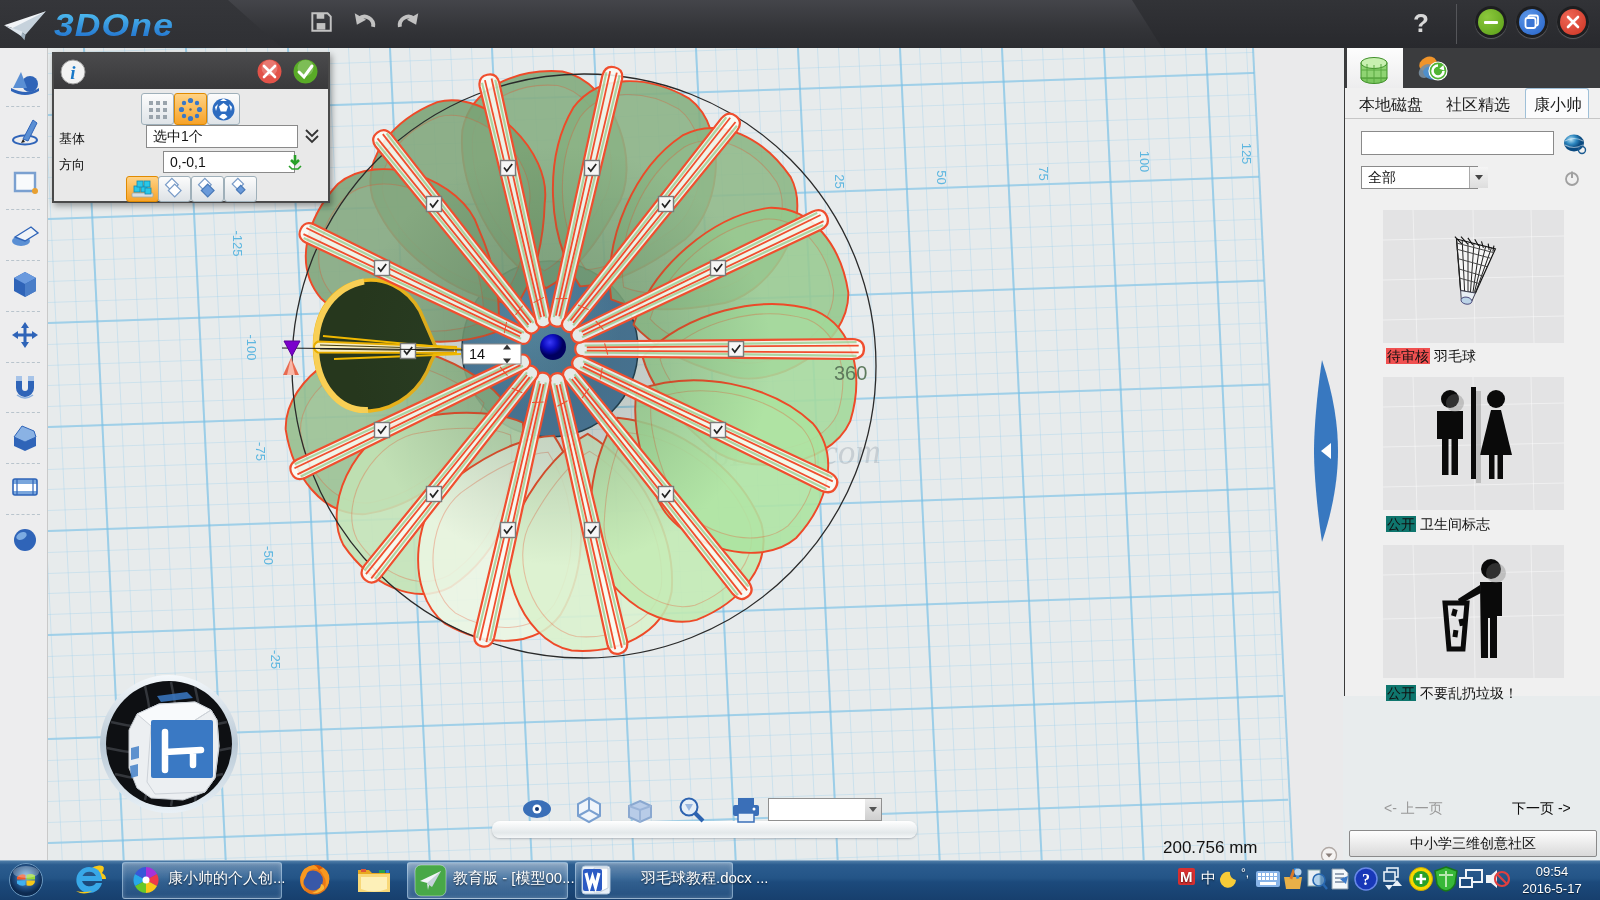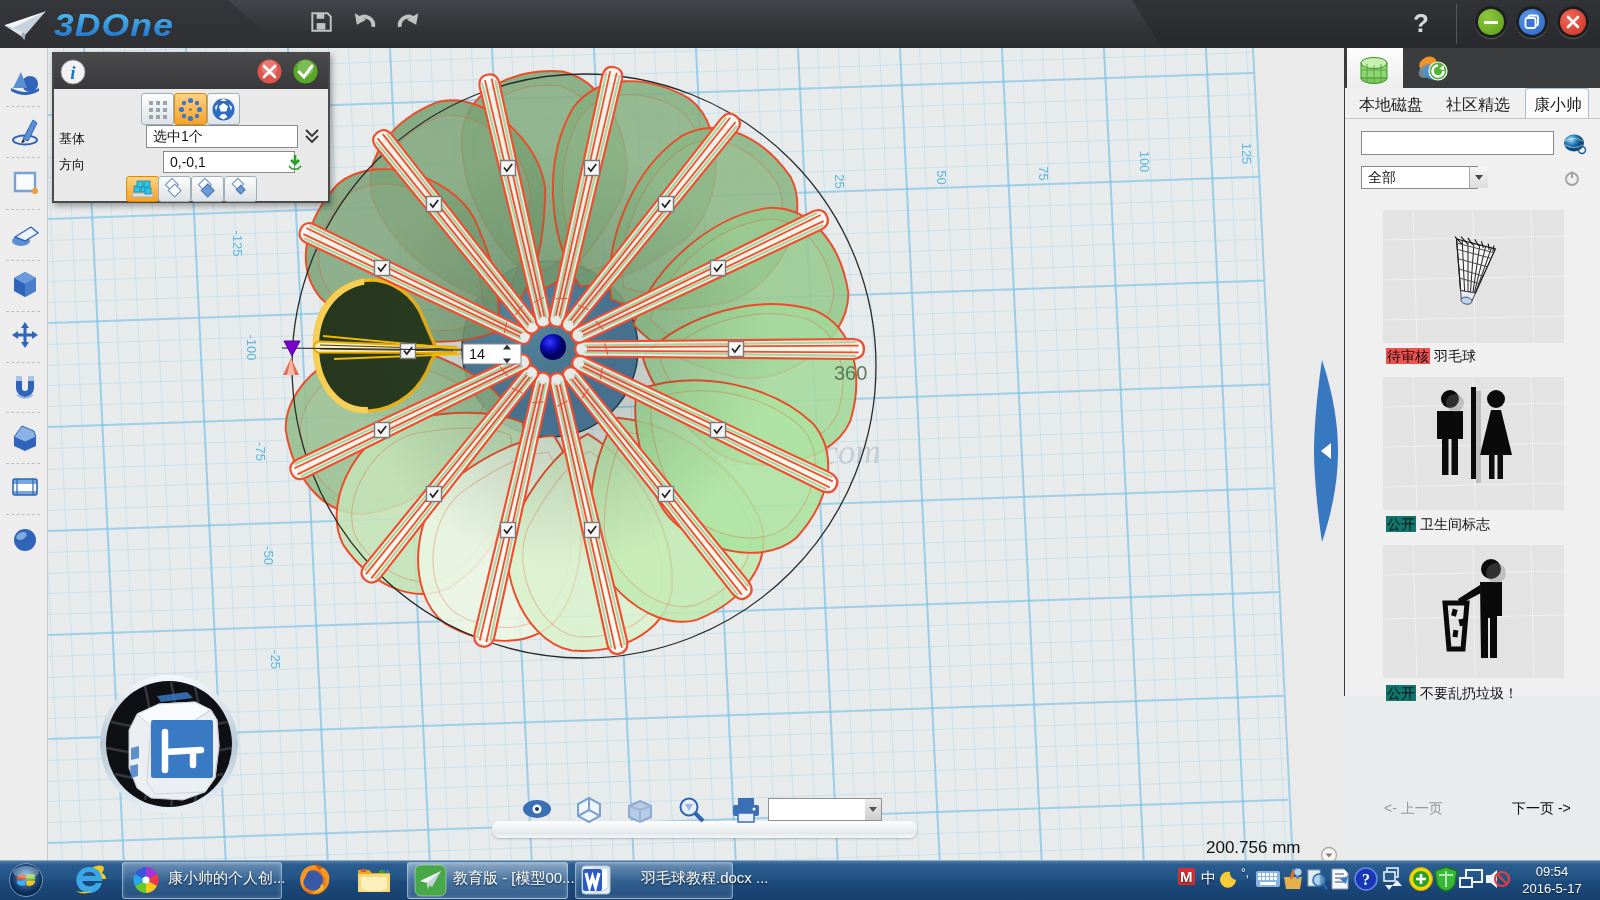--- a/index.html
+++ b/index.html
@@ -376,21 +376,21 @@
             <rect x="210" y="10" width="26" height="11" rx="2"></rect>
             <rect x="215" y="3" width="16" height="7"></rect>
             <rect x="215" y="18" width="16" height="9" fill="#e8f0f8" stroke="#3a6fb8" stroke-width="1.5"></rect>
             <circle cx="231" cy="14" r="1.5" fill="#fff"></circle>
           </g>
 </g>
       </svg>
 <div class="abs" style="left:720px;top:750px;width:97px;height:21px;background:#fff;border:1px solid #909090;"></div>
 <div class="abs" style="left:817px;top:750px;width:16px;height:21px;background:linear-gradient(#ececec,#cfcfcf);border:1px solid #909090;border-left:none;"></div>
 <div class="abs" style="left:821px;top:759px;width:0;height:0;border:4px solid transparent;border-top:5px solid #555;"></div>
-<div class="abs" style="left:1158px;top:790px;font-size:17px;color:#111;">200.756 mm</div>
+<div class="abs" style="left:1115px;top:790px;font-size:17px;color:#111;">200.756 mm</div>
 <svg class="abs" style="left:1272px;top:798px" width="18" height="18" viewBox="0 0 18 18">
         <circle cx="9" cy="9" r="7.5" fill="#f5f3f2" stroke="#b0a8a4" stroke-width="1.3"></circle>
         <path d="M 5.5 7.5 h 7 l -3.5 4 Z" fill="#8a7f7a"></path>
       </svg>
 <svg class="abs" style="left:1266px;top:308px" width="26" height="190" viewBox="0 0 26 190">
 <path d="M 8 4 C 20 40 24 70 24 95 C 24 120 20 150 8 186 C 4 160 0 120 0 95 C 0 70 4 30 8 4 Z" fill="#3878c0"></path>
 <path d="M 7 95 L 17 87 L 17 103 Z" fill="#fff"></path>
 </svg>
   </div>
 
@@ -698,20 +698,21 @@
           </g>
 <g fill="rgba(120,120,120,0.35)" transform="translate(5,4)">
             <circle cx="108" cy="24" r="10"></circle>
           </g>
         </svg></div>
 <div class="tlab" style="top:637px;"><span class="badge-b">公开</span> 不要乱扔垃圾！</div>
 <div id="rpage">
         <span style="position:absolute;left:39px;color:#999;">&lt;- 上一页</span>
         <span style="position:absolute;left:167px;color:#111;">下一页 -&gt;</span>
       </div>
+<div id="rbtn">中小学三维创意社区</div>
 </div>
 
   <div id="taskbar" class="abs">
 <div style="position:absolute;left:0;top:0;width:1600px;height:1px;background:rgba(255,255,255,.35);"></div>
 <svg class="abs" style="left:8px;top:2px" width="36" height="36" viewBox="0 0 36 36">
 <defs>
           <radialGradient id="orb" cx="50%" cy="40%">
             <stop offset="0%" stop-color="#7ab8e8"></stop>
             <stop offset="70%" stop-color="#1e4a7e"></stop>
             <stop offset="100%" stop-color="#0d2a50"></stop>

